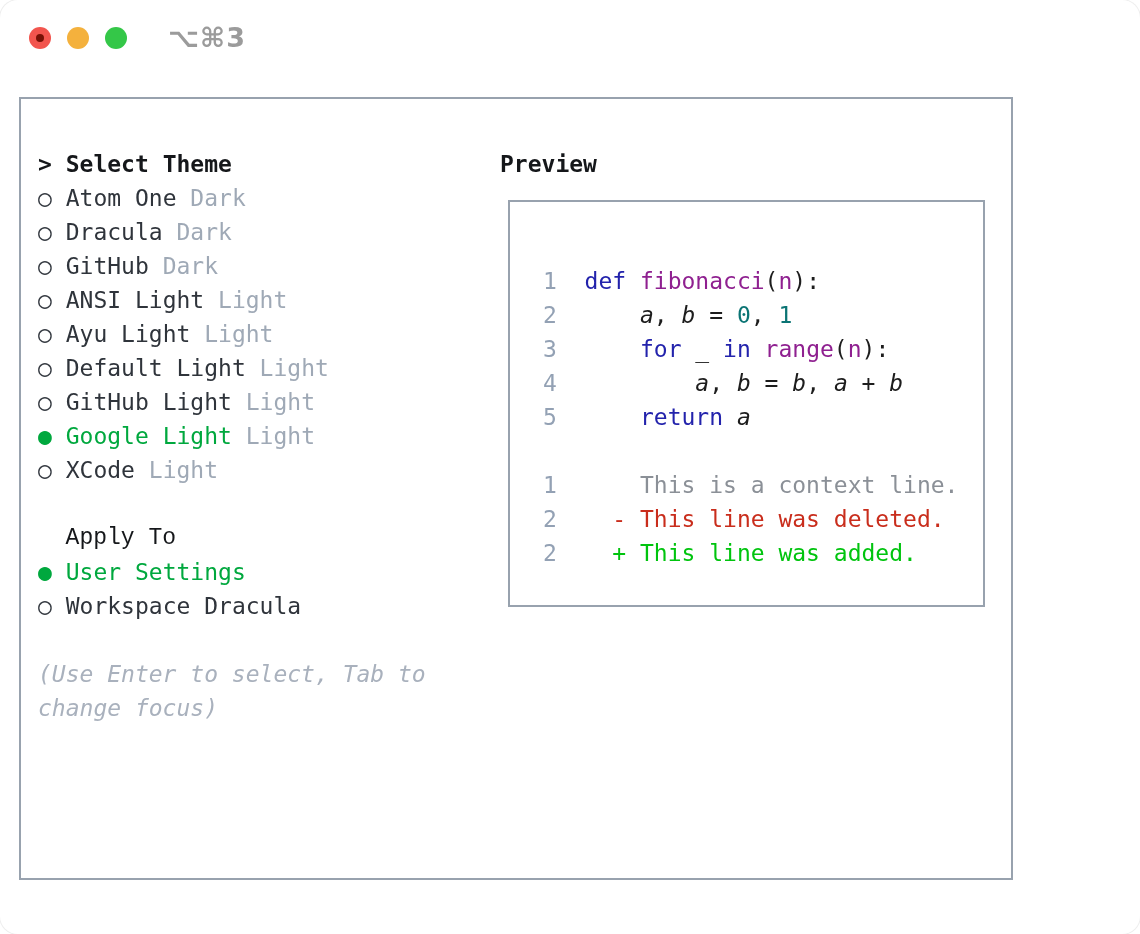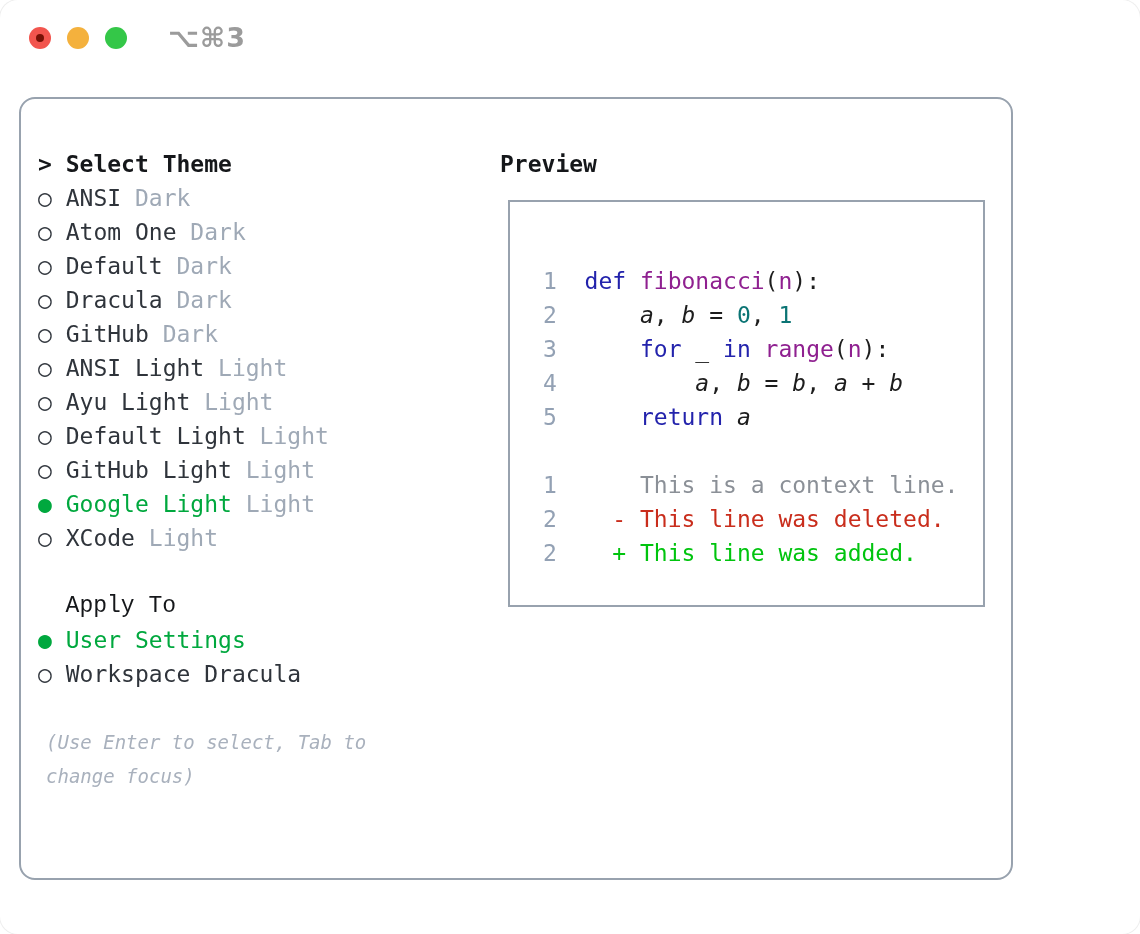--- a/index.html
+++ b/index.html
@@ -18,33 +18,33 @@
   .titlebar{position:absolute;left:0;top:0;right:0;height:75px;display:flex;align-items:center;}
   .lights{display:flex;gap:16px;margin-left:29px;}
   .tl{width:22px;height:22px;border-radius:50%;position:relative;display:inline-block;}
   .tl.red{background:var(--traffic-red);}
   .tl.yellow{background:var(--traffic-yellow);}
   .tl.green{background:var(--traffic-green);}
   .tl .dot{position:absolute;left:7px;top:7px;width:8px;height:8px;border-radius:50%;background:#771106;}
   .win-title{margin-left:41px;font-family:"DejaVu Sans",sans-serif;font-size:27px;font-weight:600;color:var(--title-gray);letter-spacing:1px;}
   .panel{
     position:absolute;left:19px;top:97px;width:994px;height:783px;
-    border:2px solid var(--border-gray);border-radius:16px;box-sizing:border-box;background:#fff;
+    border:2px solid var(--border-gray);border-radius:0;box-sizing:border-box;background:#fff;
   }
   .left-col{position:absolute;left:17px;top:48px;}
   .row{height:34px;line-height:34px;font-size:23px;white-space:pre;color:var(--text-dark);}
   .row .marker{color:#383d44;}
   .row.header{font-weight:bold;color:var(--header-black);}
   .row.header .marker{color:var(--header-black);}
   .row.section-title{color:var(--header-black);font-family:Liberation Mono, monospace;}
   .row.selected, .row.selected .marker, .row.selected .opt-name{color:var(--accent-green);}
   .opt-name{color:var(--text-dark);}
   .opt-variant{color:var(--muted-gray);}
   .spacer{height:34px;}
-  .hint-line{height:34px;line-height:34px;font-size:19px;white-space:pre;color:var(--hint-gray);font-style:italic;margin-left:8px;}
+  .hint-line{height:34px;line-height:34px;font-size:23px;white-space:pre;color:var(--hint-gray);font-style:italic;}
   .preview-title{position:absolute;left:479px;top:48px;height:34px;line-height:34px;font-size:23px;font-weight:bold;color:var(--header-black);white-space:pre;}
   .preview-box{
     position:absolute;left:487px;top:101px;width:477px;height:407px;
     border:2px solid var(--border-gray);box-sizing:border-box;background:#fff;overflow:hidden;
   }
   .codepre{margin:15px;padding:47px 0 0 18px;font-family:"DejaVu Sans Mono","Liberation Mono",monospace;font-size:23px;line-height:34px;}
   .code-line,.diff-line,.blank-line{height:34px;white-space:pre;}
   .ln{color:var(--lnc);}
   .tk-kw{color:var(--kw);}
   .tk-fn{color:var(--fn);}
@@ -70,23 +70,21 @@
     </div>
     <span class="win-title">⌥⌘3</span>
   </div>
 
   <div class="panel">
 
     <div class="left-col">
       <div class="row header"><span class="marker">&gt;</span><span> </span><span>Select Theme</span></div>
 
       <div id="theme-items">
-          <div class="row"><span class="marker">○</span> <span class="opt-name">ANSI</span> <span class="opt-variant">Dark</span></div>
           <div class="row"><span class="marker">○</span> <span class="opt-name">Atom One</span> <span class="opt-variant">Dark</span></div>
-          <div class="row"><span class="marker">○</span> <span class="opt-name">Default</span> <span class="opt-variant">Dark</span></div>
           <div class="row"><span class="marker">○</span> <span class="opt-name">Dracula</span> <span class="opt-variant">Dark</span></div>
           <div class="row"><span class="marker">○</span> <span class="opt-name">GitHub</span> <span class="opt-variant">Dark</span></div>
           <div class="row"><span class="marker">○</span> <span class="opt-name">ANSI Light</span> <span class="opt-variant">Light</span></div>
           <div class="row"><span class="marker">○</span> <span class="opt-name">Ayu Light</span> <span class="opt-variant">Light</span></div>
           <div class="row"><span class="marker">○</span> <span class="opt-name">Default Light</span> <span class="opt-variant">Light</span></div>
           <div class="row"><span class="marker">○</span> <span class="opt-name">GitHub Light</span> <span class="opt-variant">Light</span></div>
           <div class="row selected"><span class="marker">●</span> <span class="opt-name">Google Light</span> <span class="opt-variant">Light</span></div>
           <div class="row"><span class="marker">○</span> <span class="opt-name">XCode</span> <span class="opt-variant">Light</span></div>
         </div>
 

